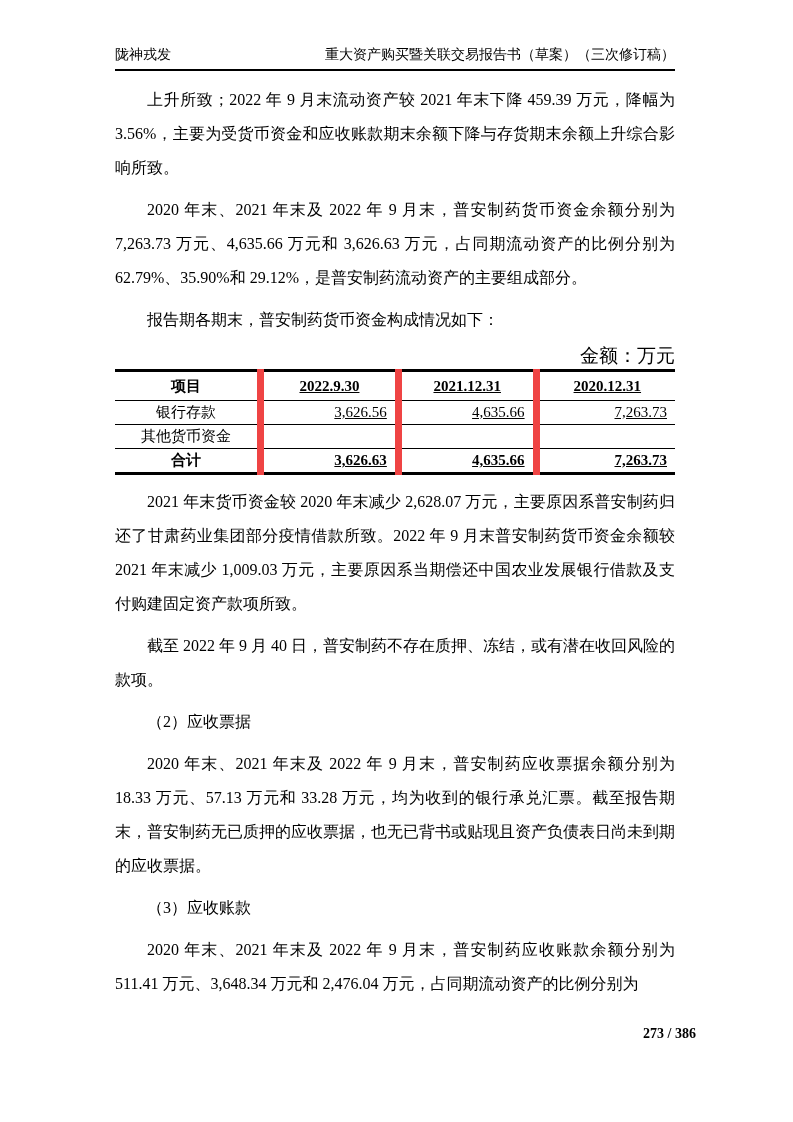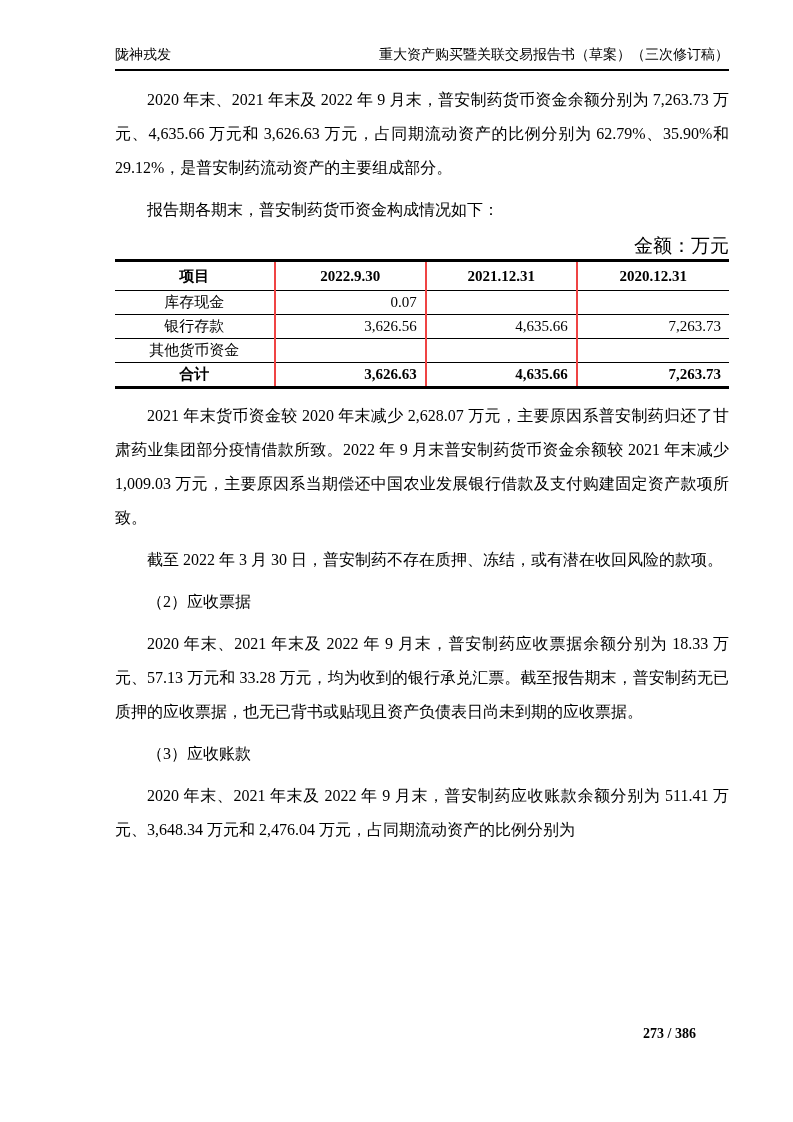--- a/index.html
+++ b/index.html
@@ -1,21 +1,21 @@
 <!DOCTYPE html>
 <html><head>
 <meta charset="utf-8">
 <style>
   html,body { margin:0; padding:0; background:#ffffff; }
   .page {
     position:relative;
     width:793px; height:1122px;
     background:#ffffff;
     box-sizing:border-box;
-    padding:46px 64px 0 115px;
+    padding:46px 118px 0 115px;
     font-family:"Liberation Serif","DejaVu Serif",serif;
     color:#000;
     overflow:hidden;
   }
   .doc-header {
     display:flex;
     justify-content:space-between;
     align-items:flex-end;
     border-bottom:2px solid #000;
     padding-bottom:5px;
@@ -53,21 +53,21 @@
   }
   table.fin th, table.fin td {
     border-bottom:1px solid #000;
     padding:2px 8px;
     height:22px;
     box-sizing:border-box;
     overflow:hidden;
     white-space:nowrap;
   }
   table.fin th { font-weight:bold; text-align:center; height:30px; }
-  table.fin th + th, table.fin td + td { border-left:2px solid #ef4444; }
+  table.fin th + th, table.fin td + td { border-left:7px solid #ef4444;text-decoration:underline; }
   table.fin td.lbl { text-align:center; }
   table.fin td.num { text-align:right; }
   table.fin tr.total td { font-weight:bold; border-bottom:none; height:25px; }
   .page-num {
     position:absolute;
     top:1026px;
     right:97px;
     font-size:14px;
     font-weight:bold;
   }
@@ -77,20 +77,21 @@
 
 <div class="page">
 
   <div class="doc-header">
     <span>陇神戎发</span>
     <span>重大资产购买暨关联交易报告书（草案）（三次修订稿）</span>
   </div>
 
   <div class="content">
 
+    <p class="body">上升所致；2022 年 9 月末流动资产较 2021 年末下降 459.39 万元，降幅为 3.56%，主要为受货币资金和应收账款期末余额下降与存货期末余额上升综合影响所致。</p>
 
 
     <p class="body">2020 年末、2021 年末及 2022 年 9 月末，普安制药货币资金余额分别为 7,263.73 万元、4,635.66 万元和 3,626.63 万元，占同期流动资产的比例分别为 62.79%、35.90%和 29.12%，是普安制药流动资产的主要组成部分。</p>
 
     <p class="body">报告期各期末，普安制药货币资金构成情况如下：</p>
 
     <div class="unit-line">金额：万元</div>
 
     <table class="fin">
       <colgroup>
@@ -102,26 +103,20 @@
       <thead>
         <tr>
           <th>项目</th>
           <th>2022.9.30</th>
           <th>2021.12.31</th>
           <th>2020.12.31</th>
         </tr>
       </thead>
       <tbody>
         <tr>
-          <td class="lbl">库存现金</td>
-          <td class="num">0.07</td>
-          <td class="num"></td>
-          <td class="num"></td>
-        </tr>
-        <tr>
           <td class="lbl">银行存款</td>
           <td class="num">3,626.56</td>
           <td class="num">4,635.66</td>
           <td class="num">7,263.73</td>
         </tr>
         <tr>
           <td class="lbl">其他货币资金</td>
           <td class="num"></td>
           <td class="num"></td>
           <td class="num"></td>
@@ -130,21 +125,21 @@
           <td class="lbl">合计</td>
           <td class="num">3,626.63</td>
           <td class="num">4,635.66</td>
           <td class="num">7,263.73</td>
         </tr>
       </tbody>
     </table>
 
     <p class="body">2021 年末货币资金较 2020 年末减少 2,628.07 万元，主要原因系普安制药归还了甘肃药业集团部分疫情借款所致。2022 年 9 月末普安制药货币资金余额较 2021 年末减少 1,009.03 万元，主要原因系当期偿还中国农业发展银行借款及支付购建固定资产款项所致。</p>
 
-    <p class="body">截至 2022 年 3 月 30 日，普安制药不存在质押、冻结，或有潜在收回风险的款项。</p>
+    <p class="body">截至 2022 年 9 月 40 日，普安制药不存在质押、冻结，或有潜在收回风险的款项。</p>
 
     <p class="heading">（2）应收票据</p>
 
     <p class="body">2020 年末、2021 年末及 2022 年 9 月末，普安制药应收票据余额分别为 18.33 万元、57.13 万元和 33.28 万元，均为收到的银行承兑汇票。截至报告期末，普安制药无已质押的应收票据，也无已背书或贴现且资产负债表日尚未到期的应收票据。</p>
 
     <p class="heading">（3）应收账款</p>
 
     <p class="body">2020 年末、2021 年末及 2022 年 9 月末，普安制药应收账款余额分别为 511.41 万元、3,648.34 万元和 2,476.04 万元，占同期流动资产的比例分别为</p>
 
   </div>

